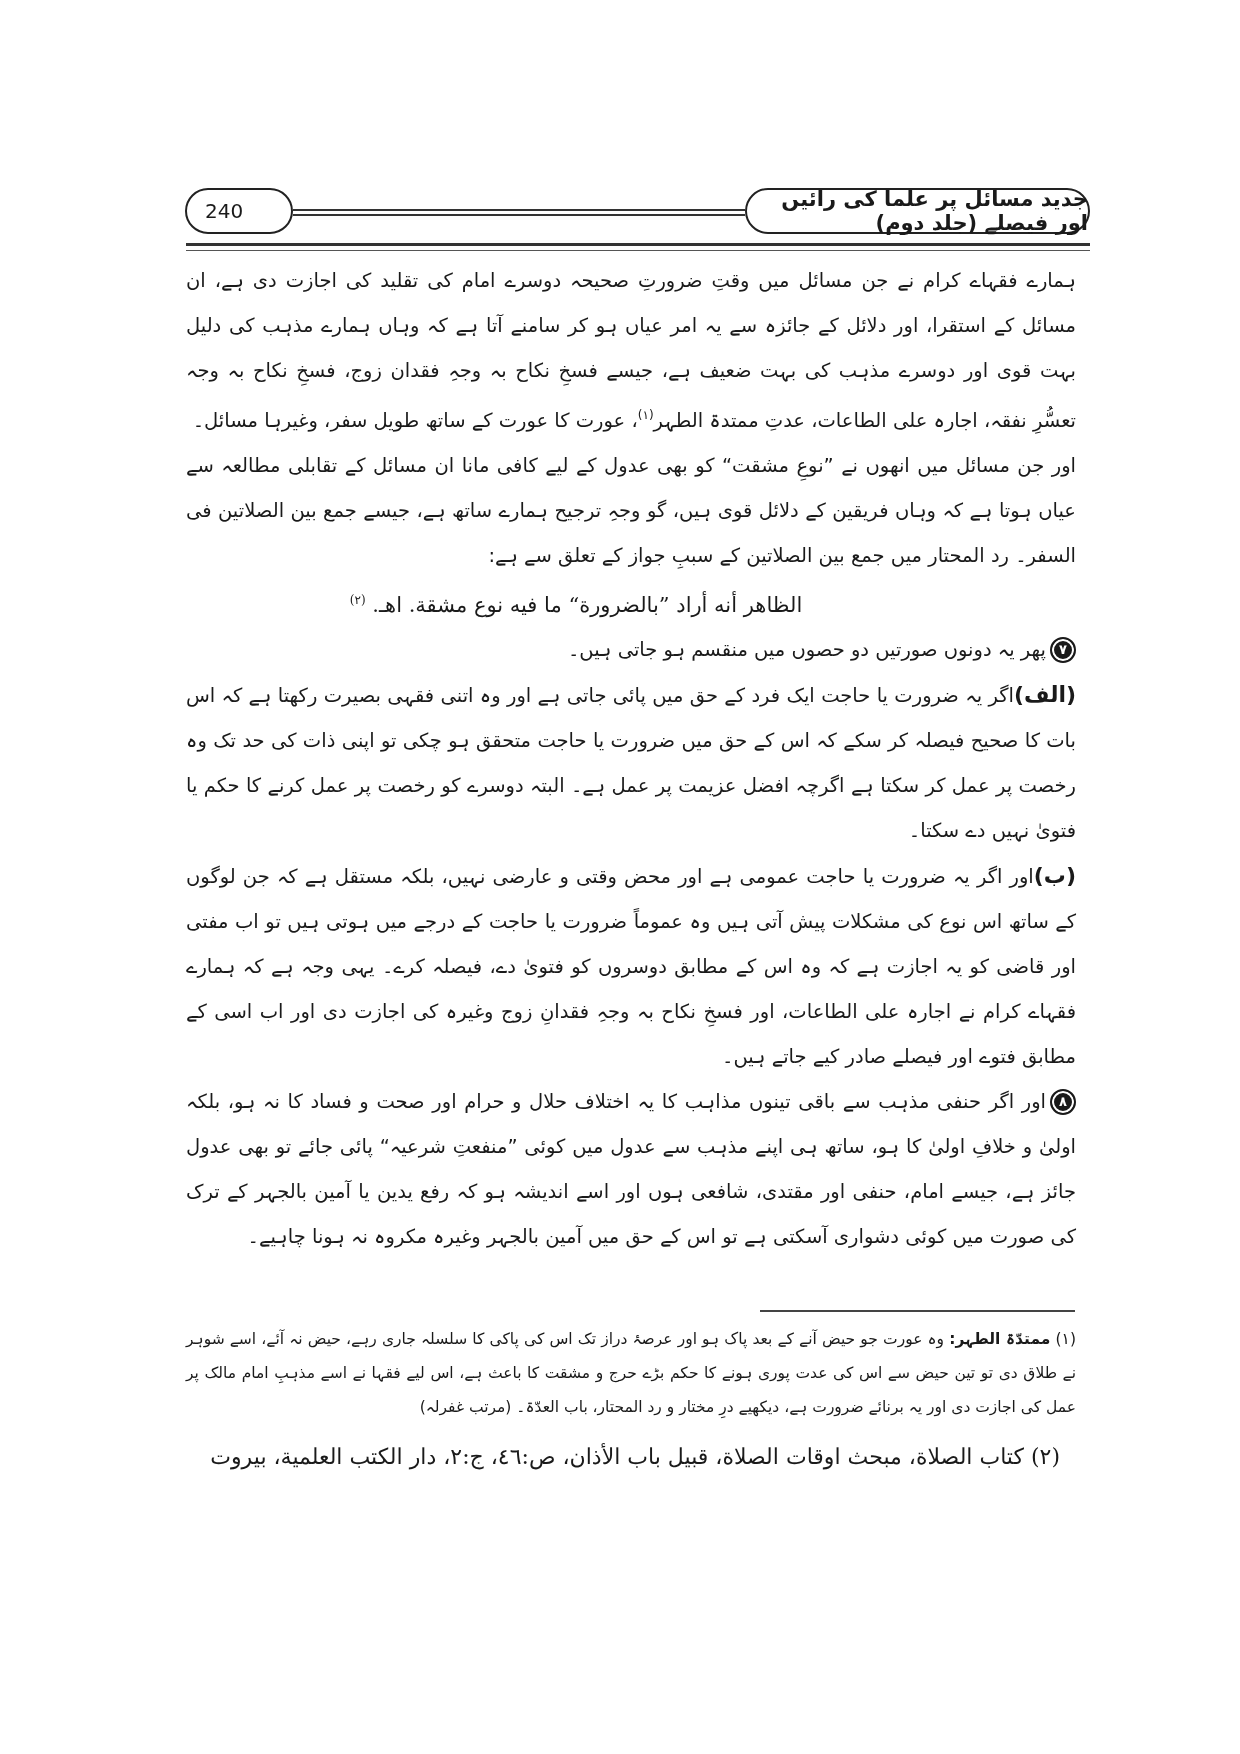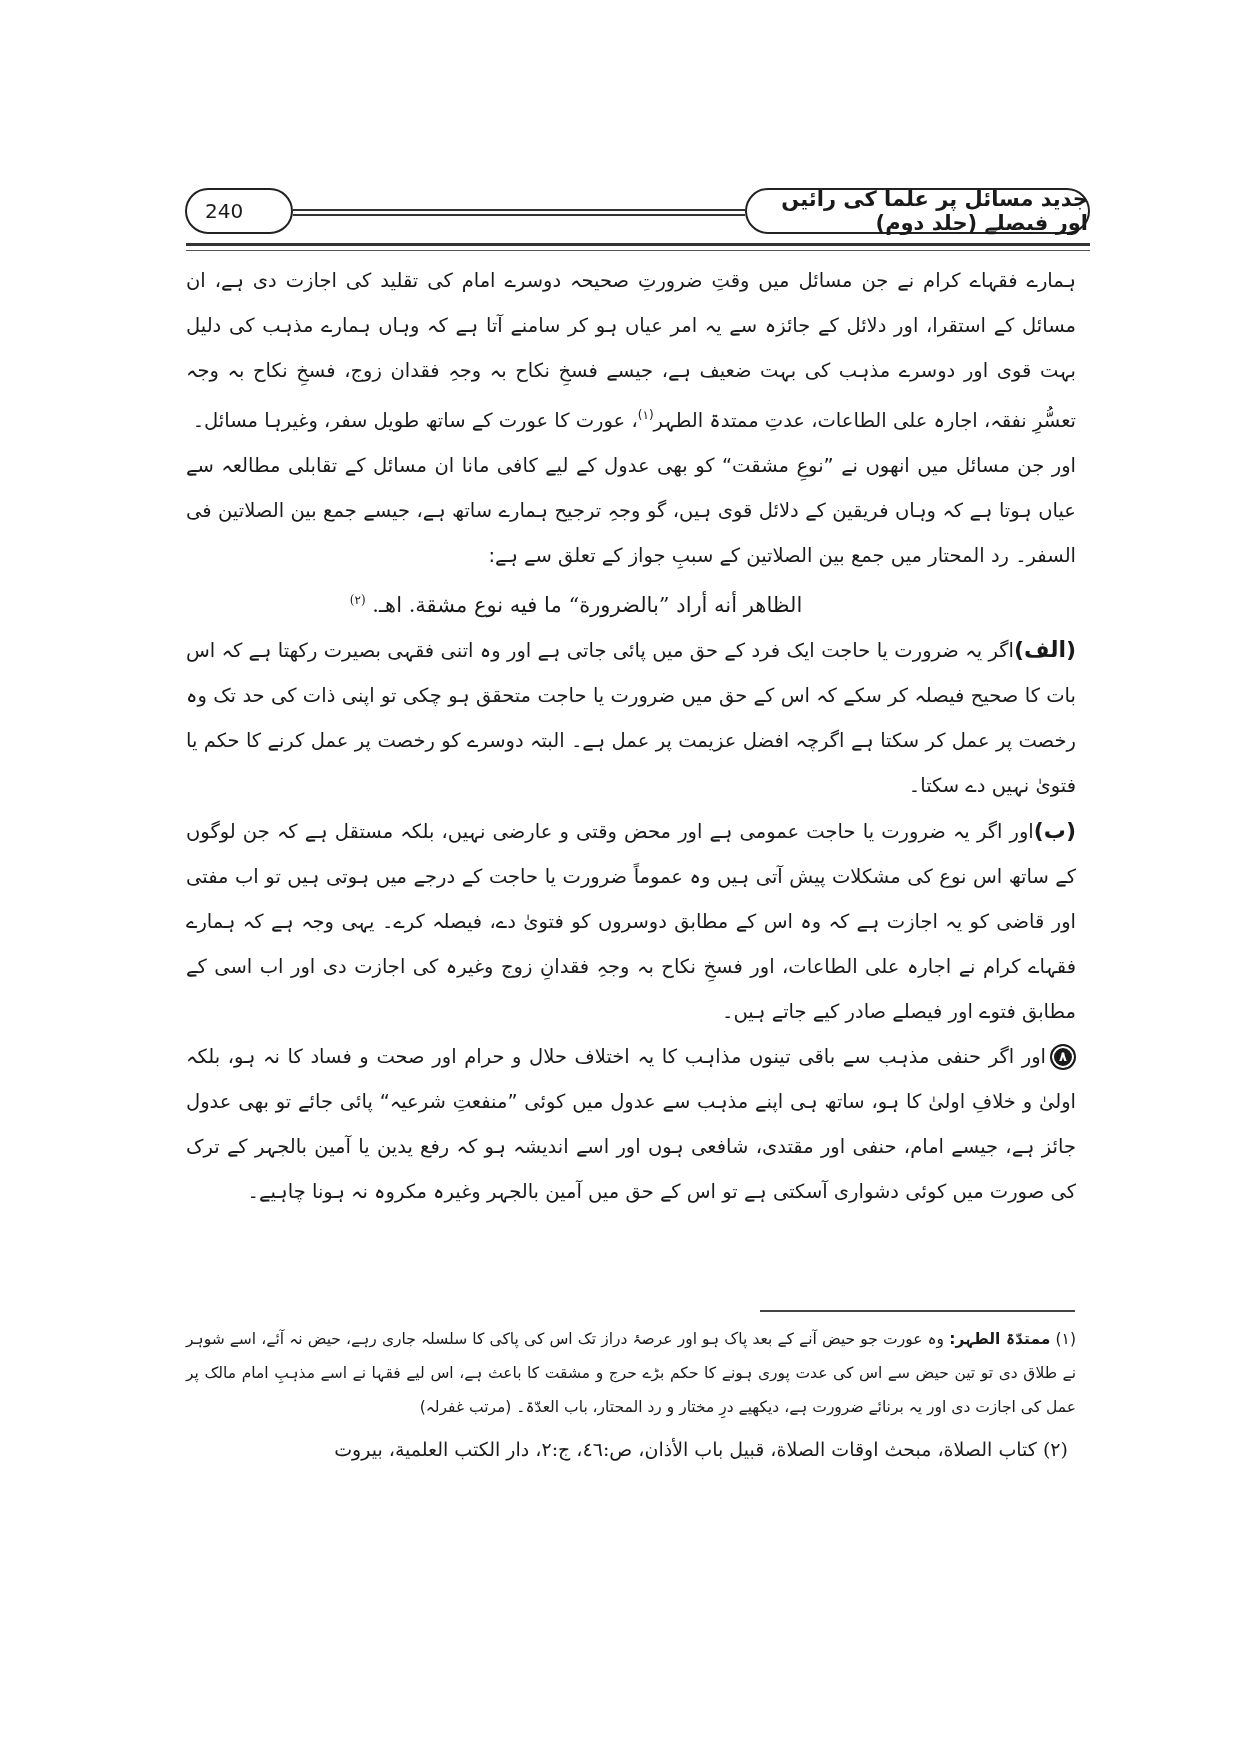--- a/index.html
+++ b/index.html
@@ -27,21 +27,21 @@
     .bold-lbl { font-weight: bold; font-size: 22px; }
     .num-badge { display: inline-block; width: 22px; height: 22px; border-radius: 50%; background: #1a1a1a;
       border: 2px solid #1a1a1a; box-shadow: inset 0 0 0 2px #fff; color: #fff; font-size: 13px; line-height: 22px;
       text-align: center; vertical-align: middle; margin-left: 4px; font-weight: bold; }
     .sup { font-size: 12px; vertical-align: super; }
 
     
     .fn-rule { position: absolute; left: 760px; width: 315px; top: 1310px; height: 0; border-top: 2px solid #444; }
     .footnotes { position: absolute; left: 186px; top: 1322px; width: 890px; direction: rtl; text-align: justify; }
     .fn { font-size: 15.5px; line-height: 34px; margin: 0; }
-    .fn-ar { font-family: "DejaVu Serif", serif; font-size: 19px; line-height: 34px; margin: 8px; }
+    .fn-ar { font-family: "DejaVu Serif", serif; font-size: 22px; line-height: 34px; margin: 16px; }
   </style>
 </head>
 <body>
 
 <div class="header">
   <div class="pill pill-page">
     <span>240</span>
   </div>
   <div class="mid-rule"></div>
   <div class="pill pill-title">
@@ -54,20 +54,23 @@
   <p class="line-p">
     <span>ہمارے فقہاے کرام نے جن مسائل میں وقتِ ضرورتِ صحیحہ دوسرے امام کی تقلید کی اجازت دی ہے، ان مسائل کے استقرا، اور دلائل کے جائزہ سے یہ امر عیاں ہو کر سامنے آتا ہے کہ وہاں ہمارے مذہب کی دلیل بہت قوی اور دوسرے مذہب کی بہت ضعیف ہے، جیسے فسخِ نکاح بہ وجہِ فقدان زوج، فسخِ نکاح بہ وجہ تعسُّرِ نفقہ، اجارہ علی الطاعات، عدتِ ممتدۃ الطہر</span><span class="sup">(۱)</span><span>، عورت کا عورت کے ساتھ طویل سفر، وغیرہا مسائل۔</span>
   </p>
   <p class="line-p">
     <span>اور جن مسائل میں انھوں نے ”نوعِ مشقت“ کو بھی عدول کے لیے کافی مانا ان مسائل کے تقابلی مطالعہ سے عیاں ہوتا ہے کہ وہاں فریقین کے دلائل قوی ہیں، گو وجہِ ترجیح ہمارے ساتھ ہے، جیسے جمع بین الصلاتین فی السفر۔ رد المحتار میں جمع بین الصلاتین کے سببِ جواز کے تعلق سے ہے:</span>
   </p>
   <p class="arabic">
     <span>الظاهر أنه أراد ”بالضرورة“ ما فيه نوع مشقة. اهـ.</span> <span class="sup">(۲)</span>
   </p>
   <p class="line-p">
+    <span class="num-badge">۷</span><span>پھر یہ دونوں صورتیں دو حصوں میں منقسم ہو جاتی ہیں۔</span>
+  </p>
+  <p class="line-p">
     <span class="bold-lbl">(الف)</span><span>اگر یہ ضرورت یا حاجت ایک فرد کے حق میں پائی جاتی ہے اور وہ اتنی فقہی بصیرت رکھتا ہے کہ اس بات کا صحیح فیصلہ کر سکے کہ اس کے حق میں ضرورت یا حاجت متحقق ہو چکی تو اپنی ذات کی حد تک وہ رخصت پر عمل کر سکتا ہے اگرچہ افضل عزیمت پر عمل ہے۔ البتہ دوسرے کو رخصت پر عمل کرنے کا حکم یا فتویٰ نہیں دے سکتا۔</span>
   </p>
   <p class="line-p">
     <span class="bold-lbl">(ب)</span><span>اور اگر یہ ضرورت یا حاجت عمومی ہے اور محض وقتی و عارضی نہیں، بلکہ مستقل ہے کہ جن لوگوں کے ساتھ اس نوع کی مشکلات پیش آتی ہیں وہ عموماً ضرورت یا حاجت کے درجے میں ہوتی ہیں تو اب مفتی اور قاضی کو یہ اجازت ہے کہ وہ اس کے مطابق دوسروں کو فتویٰ دے، فیصلہ کرے۔ یہی وجہ ہے کہ ہمارے فقہاے کرام نے اجارہ علی الطاعات، اور فسخِ نکاح بہ وجہِ فقدانِ زوج وغیرہ کی اجازت دی اور اب اسی کے مطابق فتوے اور فیصلے صادر کیے جاتے ہیں۔</span>
   </p>
   <p class="line-p">
     <span class="num-badge">۸</span><span>اور اگر حنفی مذہب سے باقی تینوں مذاہب کا یہ اختلاف حلال و حرام اور صحت و فساد کا نہ ہو، بلکہ اولیٰ و خلافِ اولیٰ کا ہو، ساتھ ہی اپنے مذہب سے عدول میں کوئی ”منفعتِ شرعیہ“ پائی جائے تو بھی عدول جائز ہے، جیسے امام، حنفی اور مقتدی، شافعی ہوں اور اسے اندیشہ ہو کہ رفع یدین یا آمین بالجہر کے ترک کی صورت میں کوئی دشواری آسکتی ہے تو اس کے حق میں آمین بالجہر وغیرہ مکروہ نہ ہونا چاہیے۔</span>
   </p>
 </div>
 

